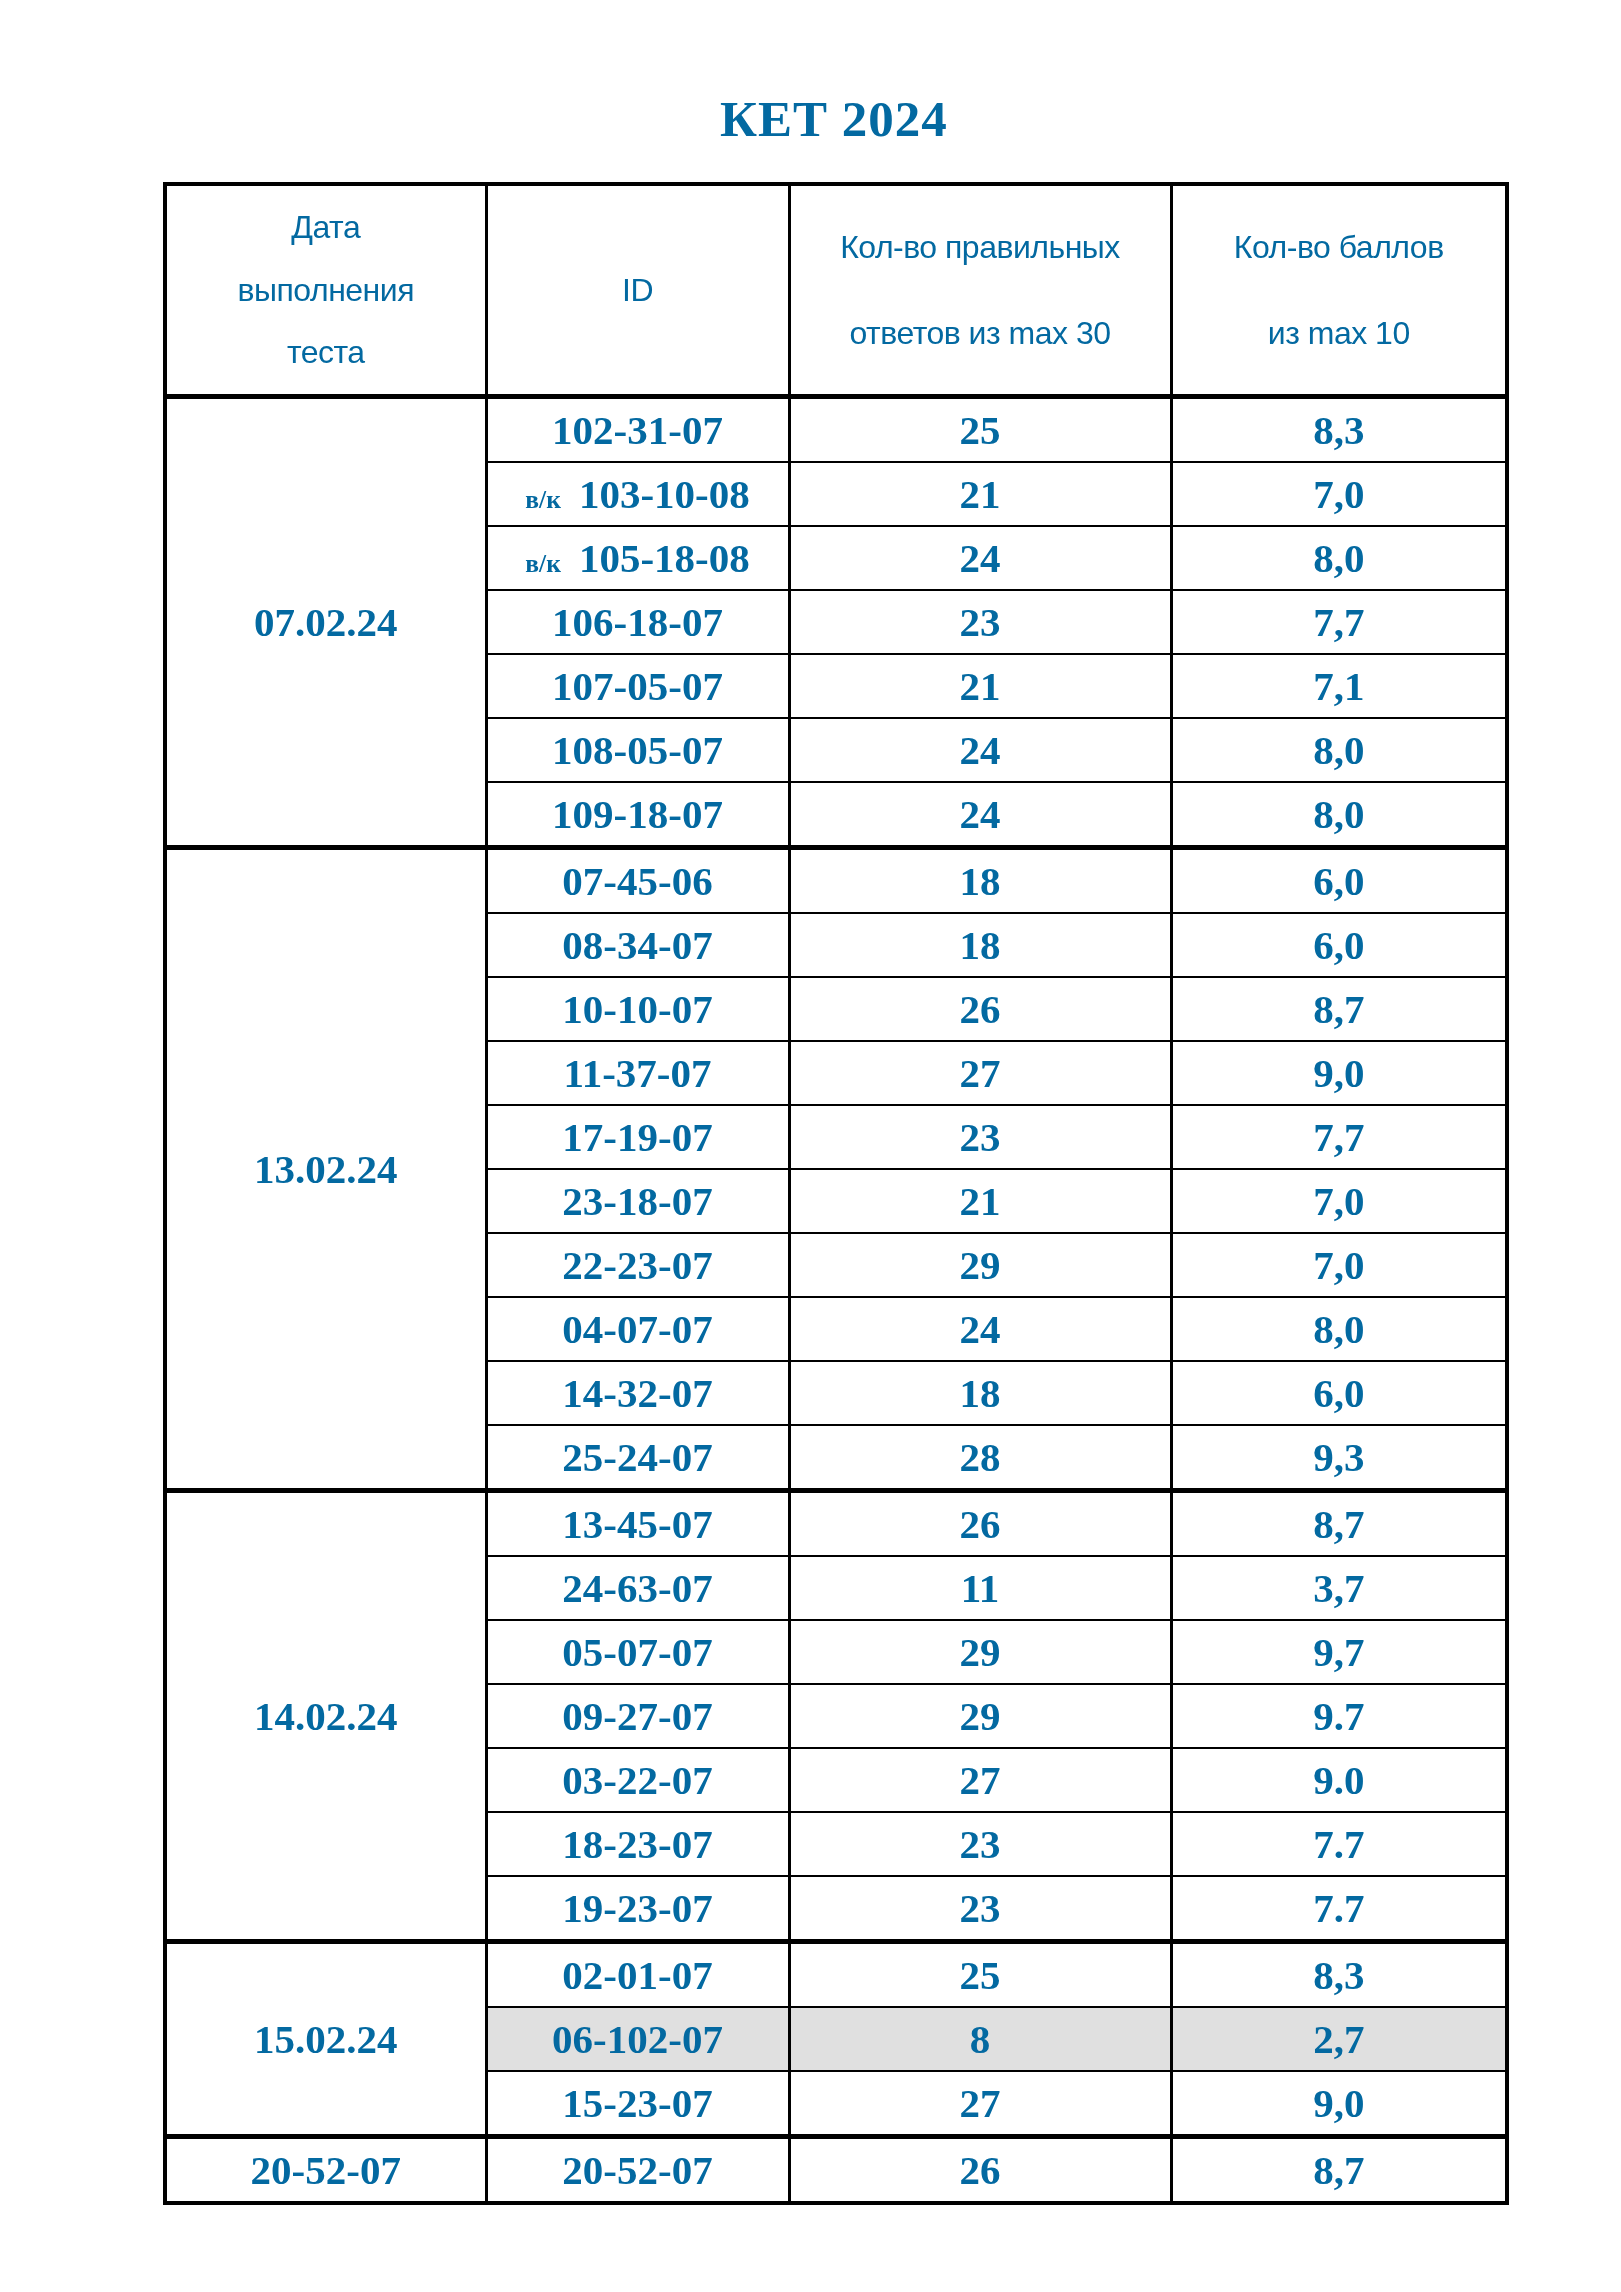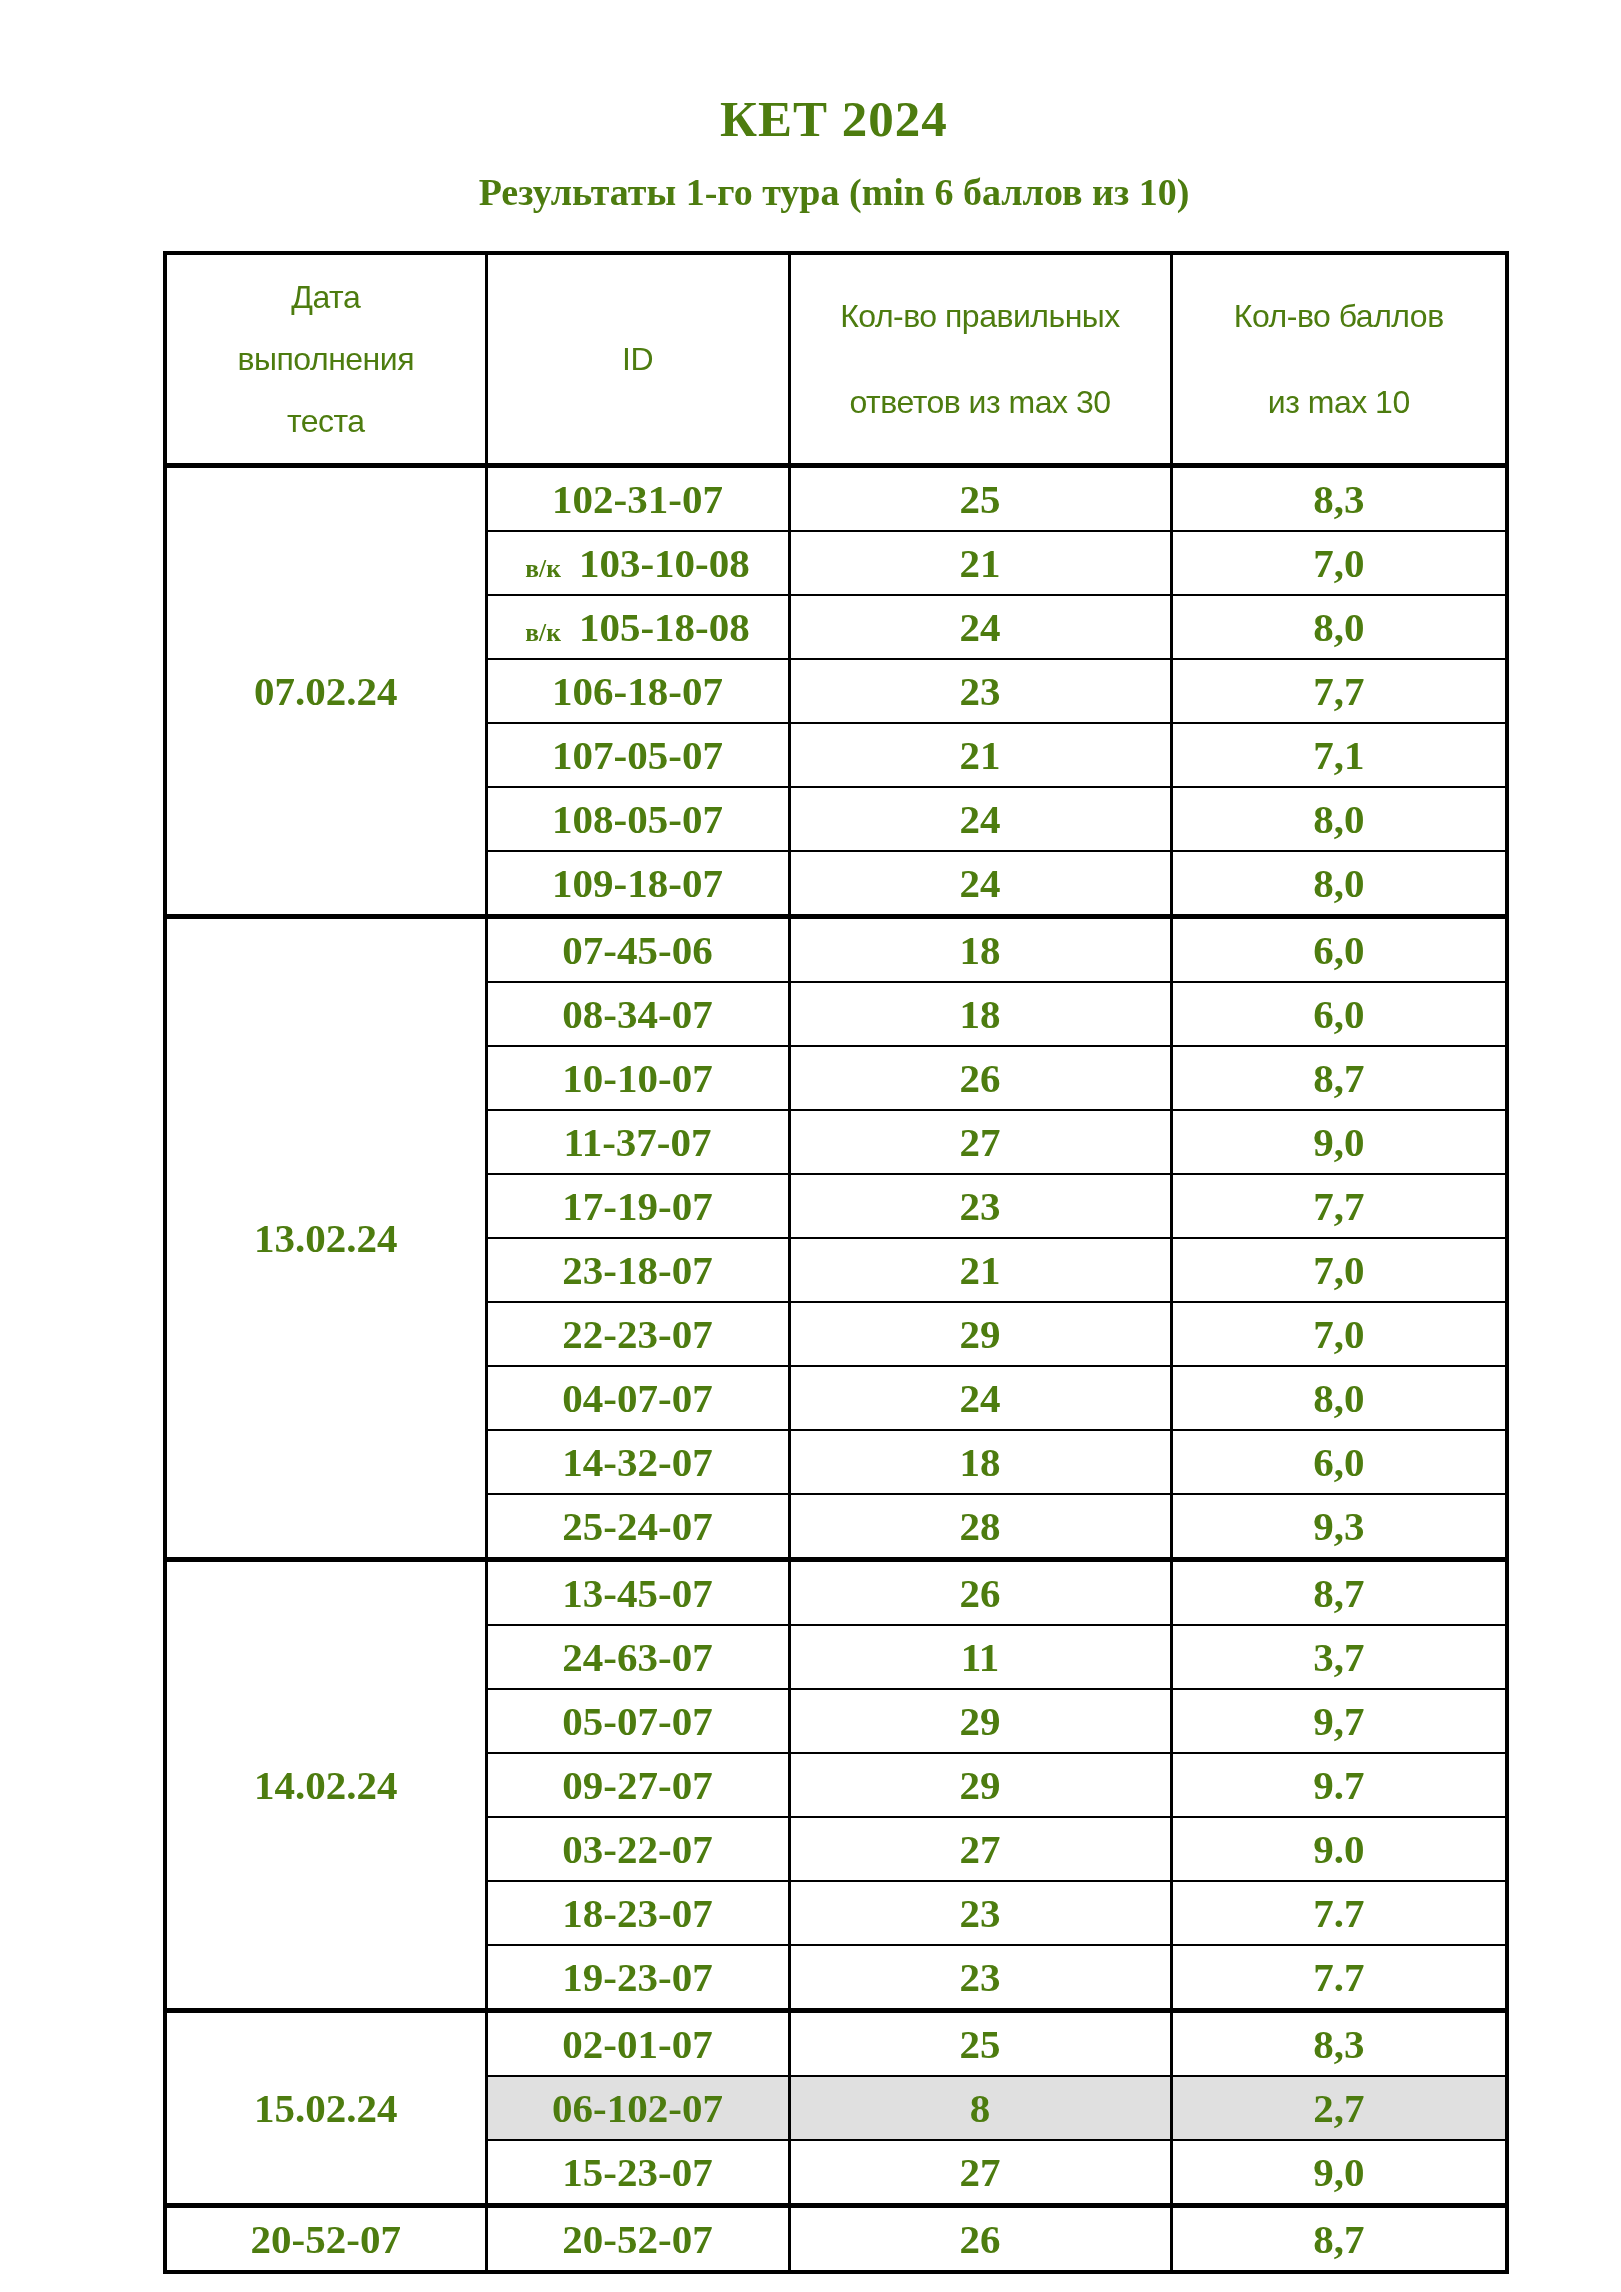--- a/index.html
+++ b/index.html
@@ -1,21 +1,21 @@
 <!DOCTYPE html>
 <html><head>
 <meta charset="utf-8">
 <style>
   html, body { margin: 0; padding: 0; background: #ffffff; }
   .page {
     position: relative;
     width: 1621px;
     height: 2293px;
     background: #ffffff;
-    color: #4d7c0f;
+    color: #0369a1;
     font-family: "Liberation Serif", serif;
     overflow: hidden;
   }
   .content {
     position: absolute;
     left: 163px;
     top: 0;
     width: 1342px;
   }
   .doc-title {
@@ -80,21 +80,20 @@
   }
 </style>
 </head>
 <body>
 
 <div class="page">
   <div class="content">
 
     <div class="doc-title">КЕТ 2024</div>
 
-    <div class="doc-subtitle">Результаты 1-го тура (min 6 баллов из 10)</div>
 
     <table class="results">
       <colgroup>
         <col class="c-date">
         <col class="c-id">
         <col class="c-correct">
         <col class="c-score">
       </colgroup>
       <thead>
         <tr>

